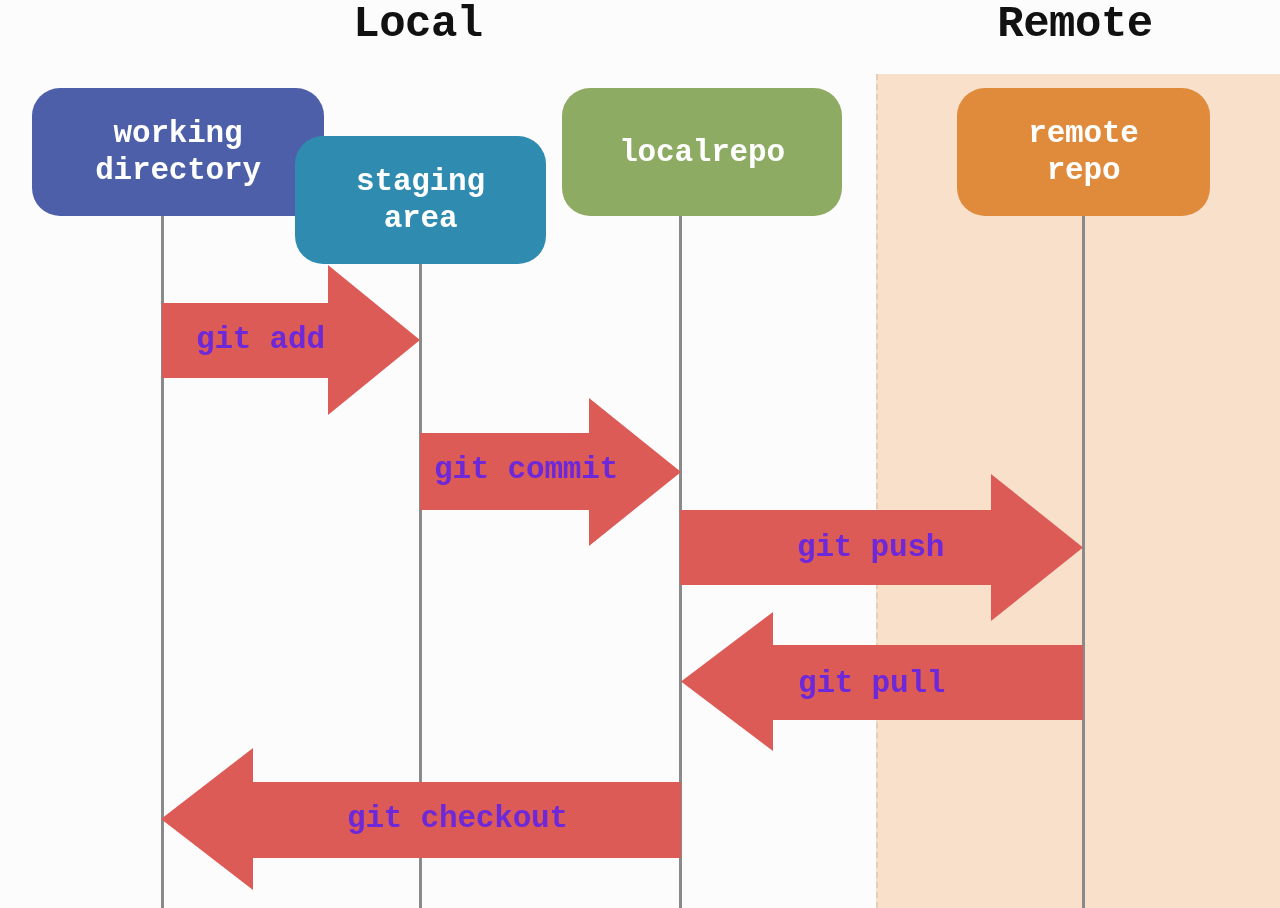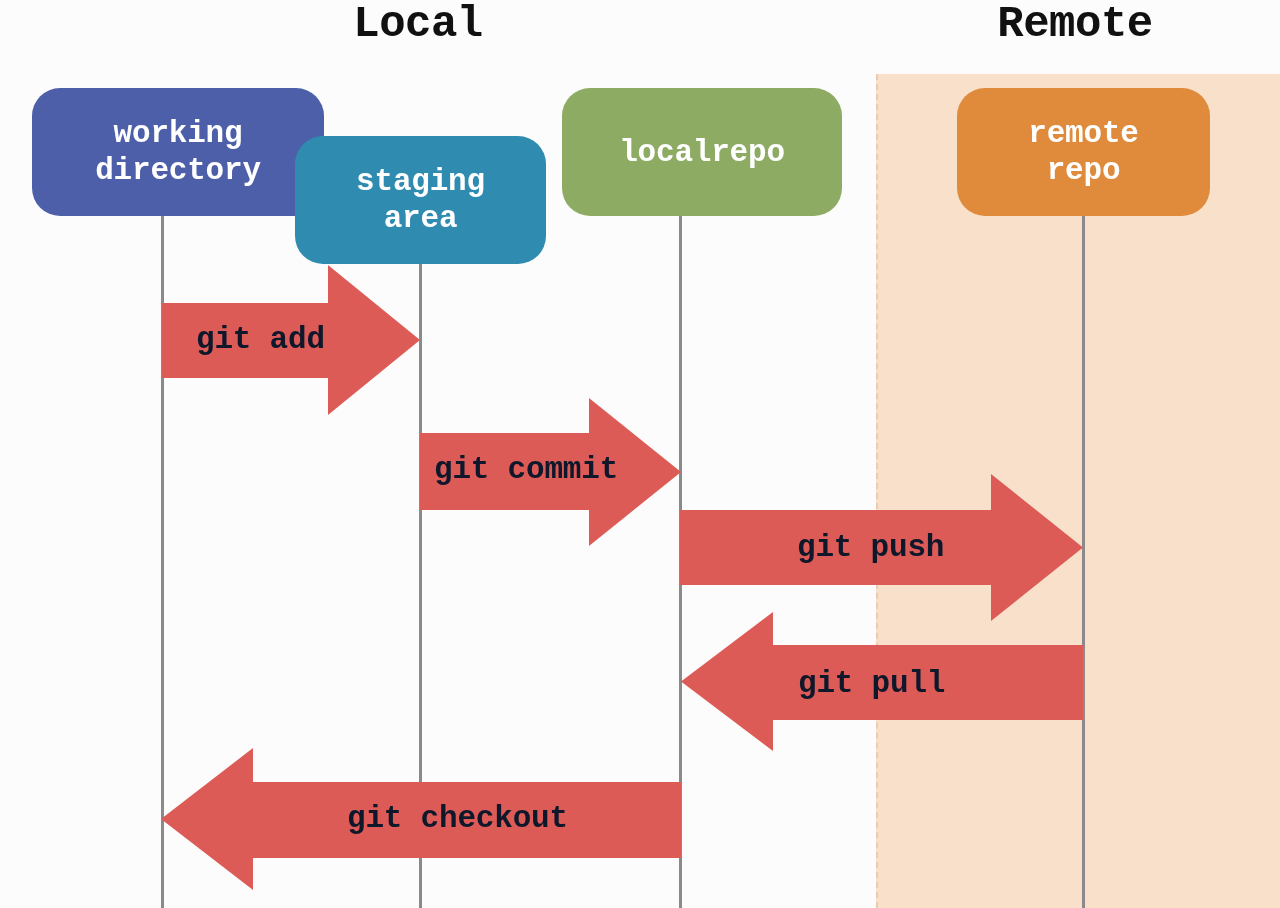--- a/index.html
+++ b/index.html
@@ -71,21 +71,21 @@
   }
 
   
   .arrow {
     position: absolute;
     z-index: 2;
   }
   .arrow svg { display: block; }
   .arrow-label {
     position: absolute;
-    color: #0f172a;
+    color: #6d28d9;
     font-weight: bold;
     font-size: 31px;
     line-height: 34px;
     white-space: nowrap;
     z-index: 4;
     letter-spacing: -0.2px;
   }
 </style>
 </head>
 <body>

